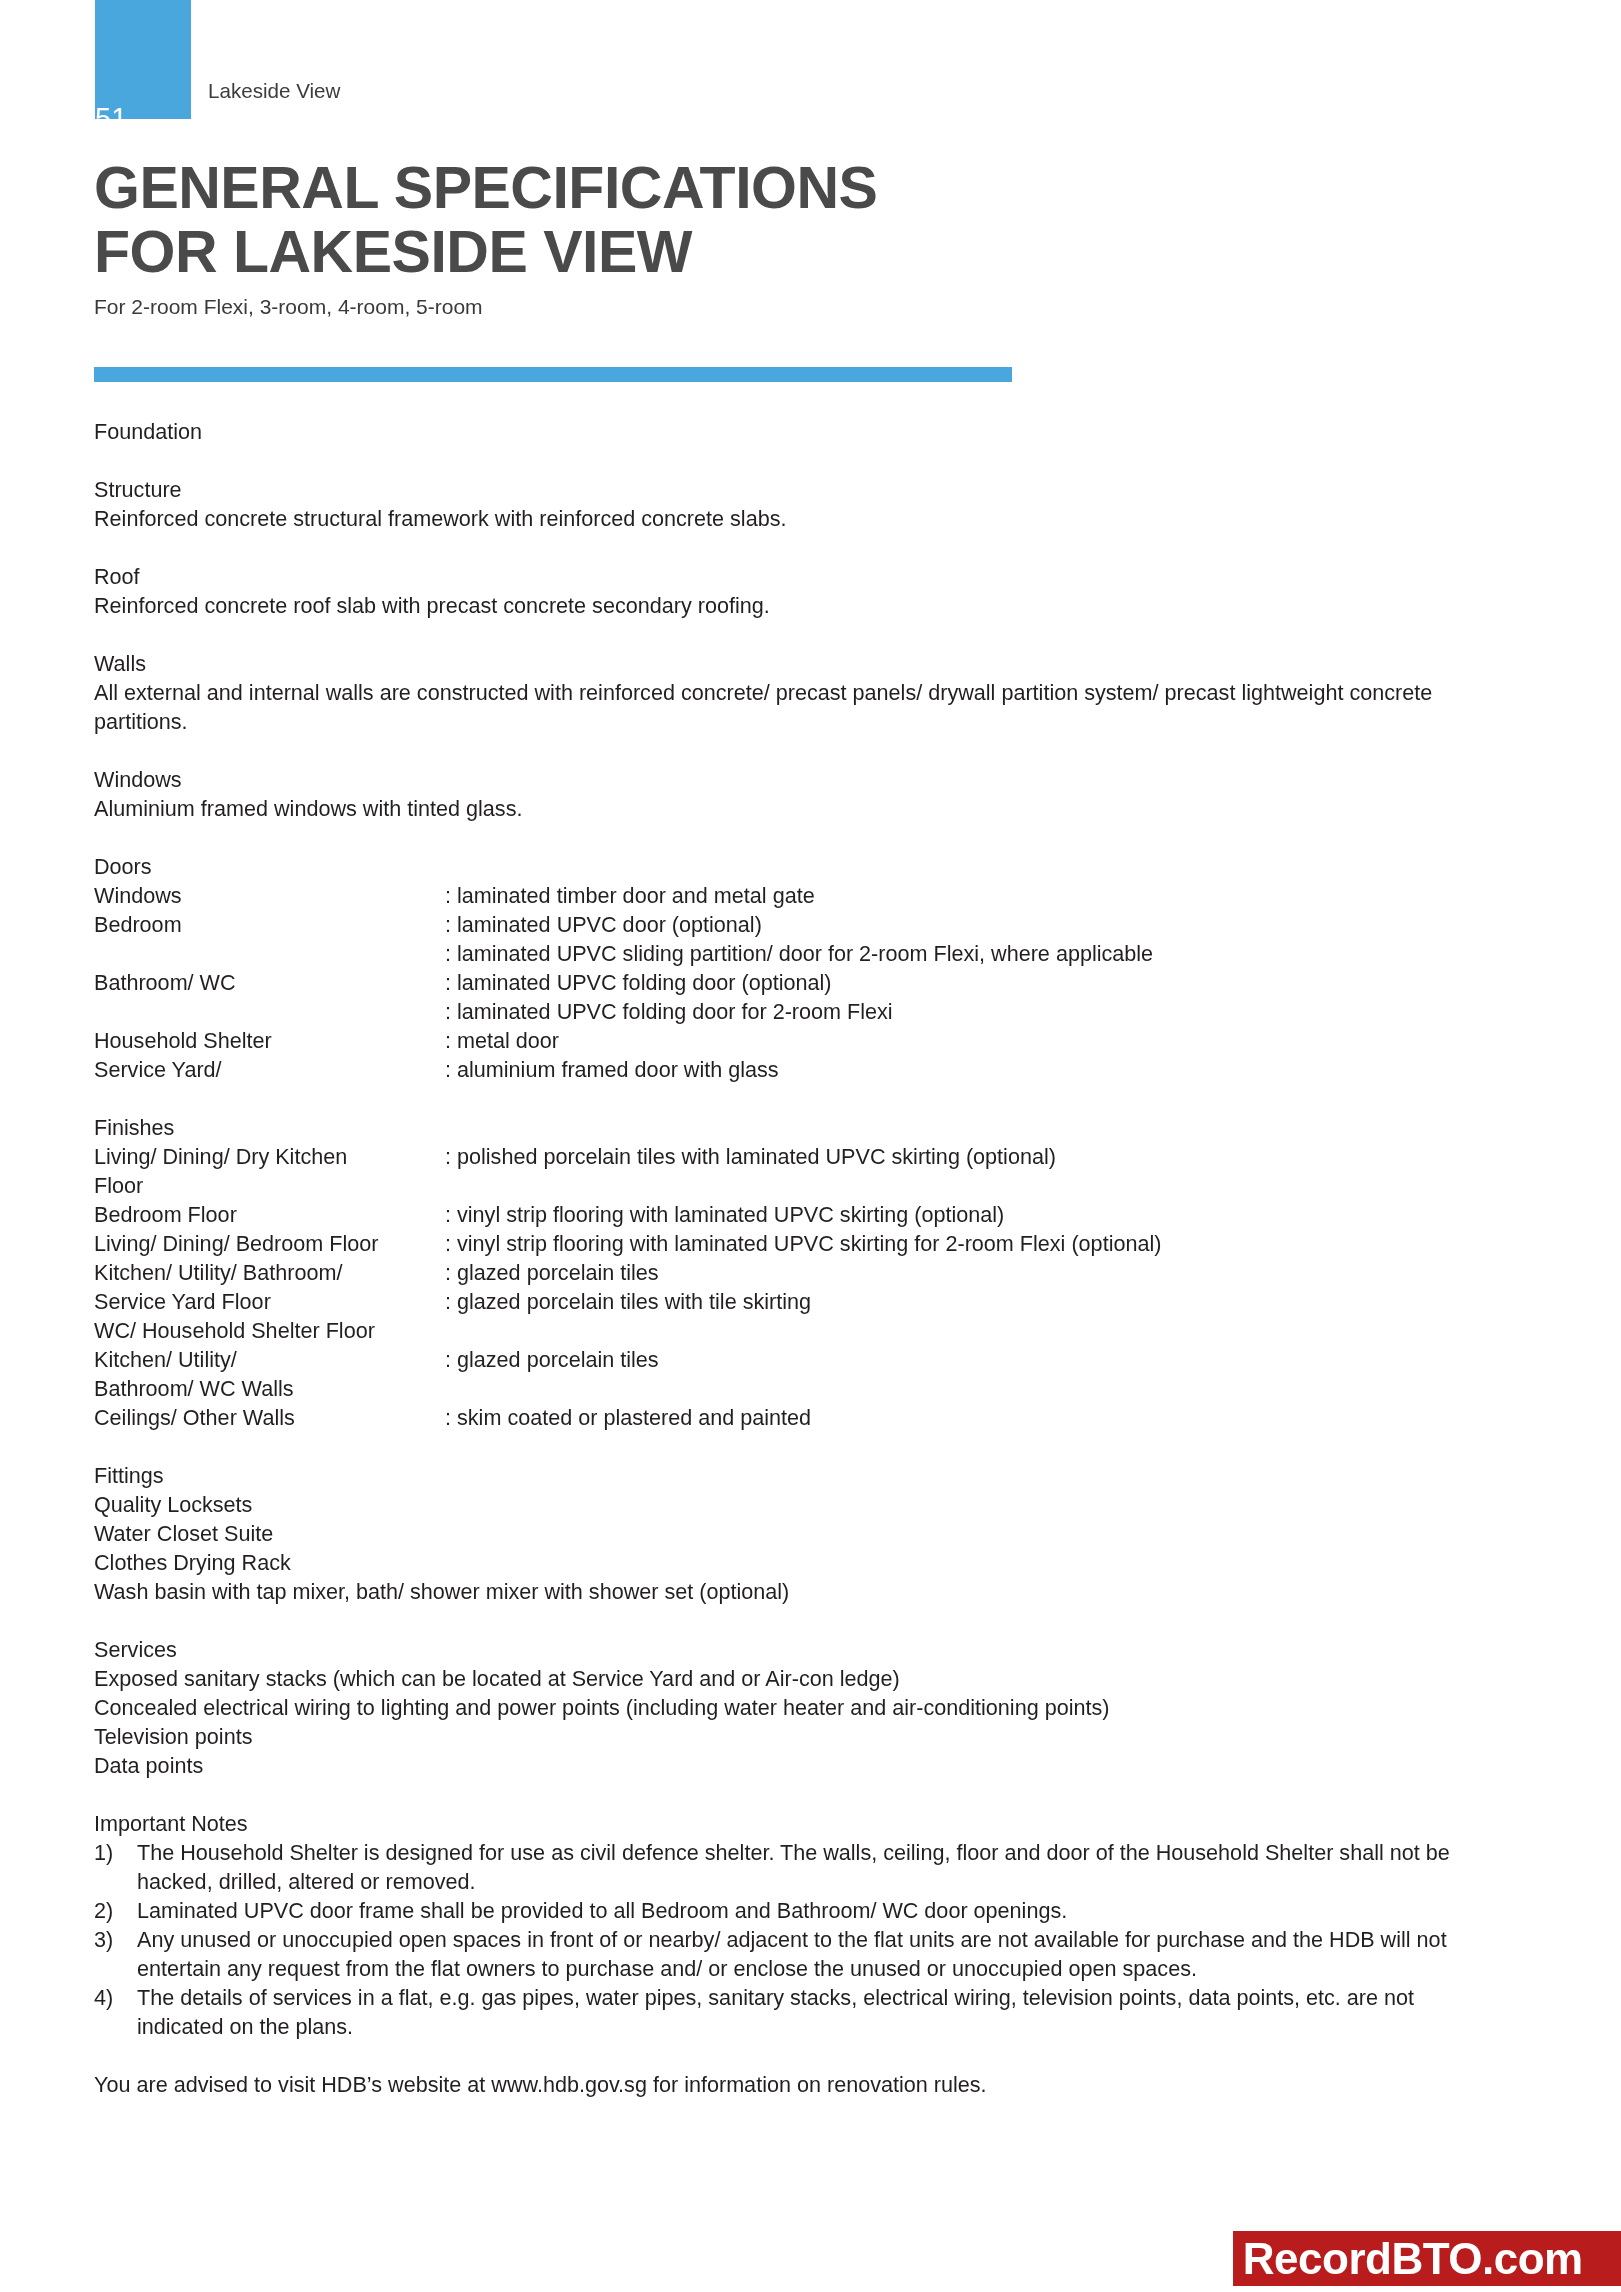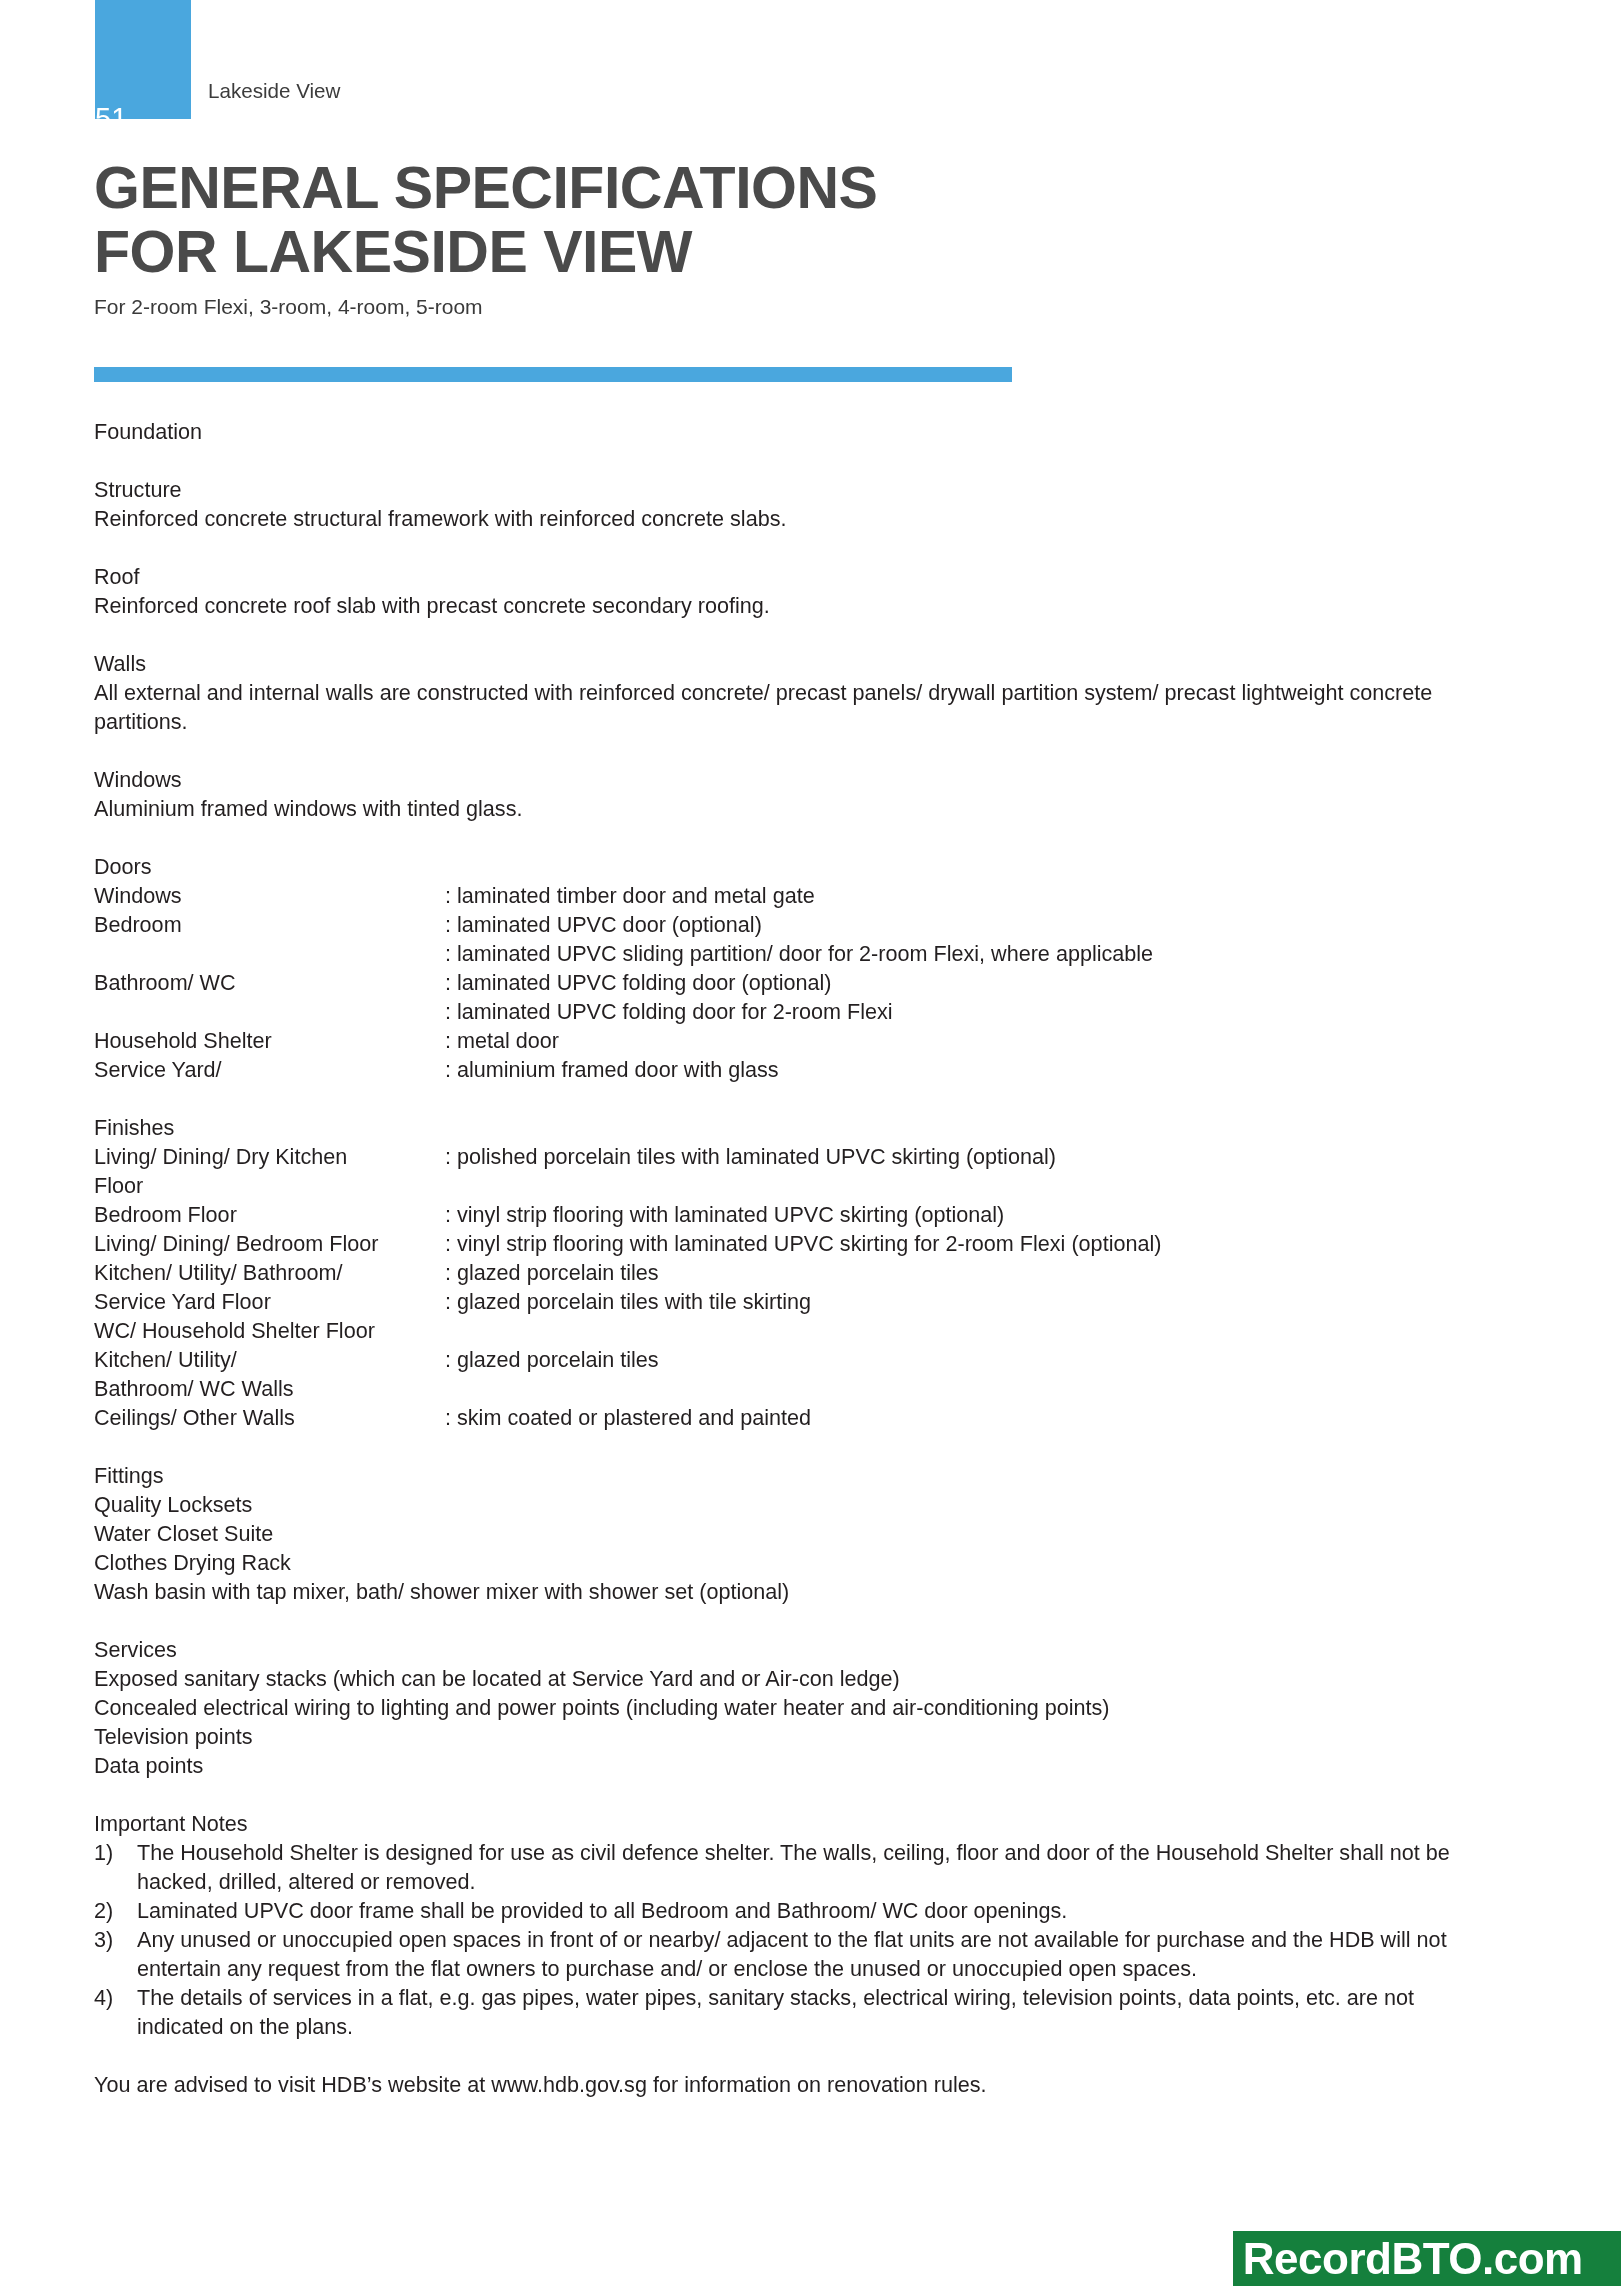--- a/index.html
+++ b/index.html
@@ -145,21 +145,21 @@
     line-height: 29px;
   }
 
   
   .watermark {
     position: absolute;
     left: 1233px;
     top: 2231px;
     width: 388px;
     height: 55px;
-    background: #15803d;
+    background: #b91c1c;
     display: flex;
     align-items: center;
     justify-content: flex-start;
   }
   .watermark-text {
     color: #ffffff;
     font-size: 44px;
     font-weight: bold;
     line-height: 1;
     padding-left: 9.8px;

